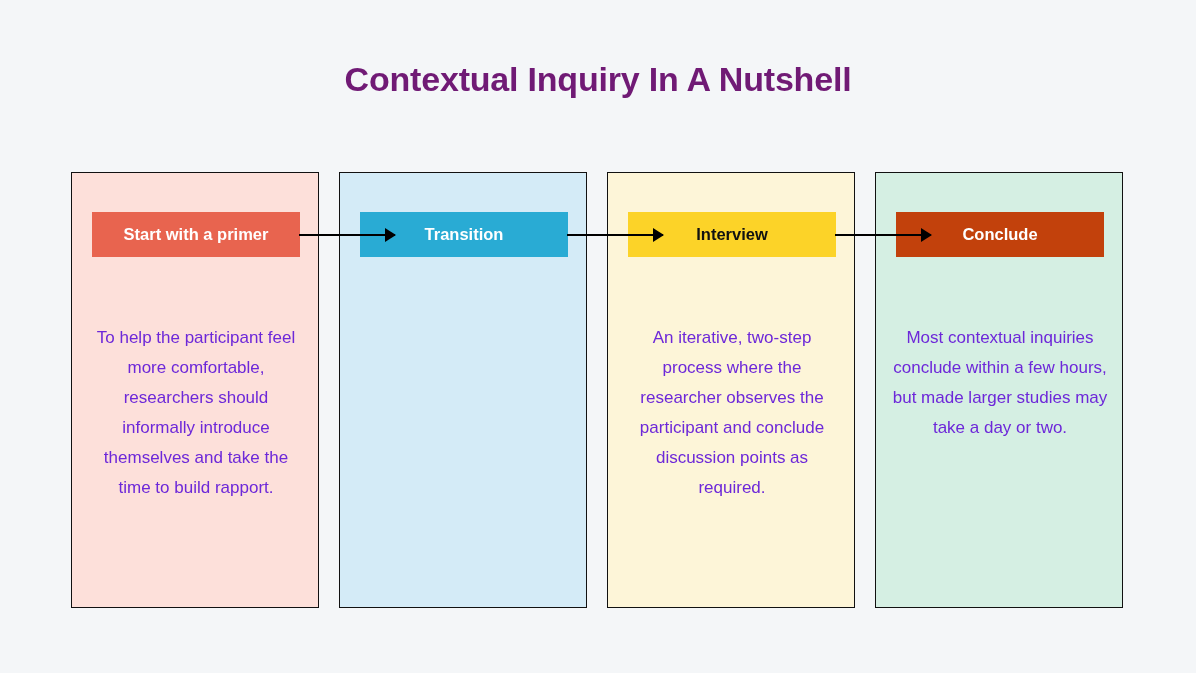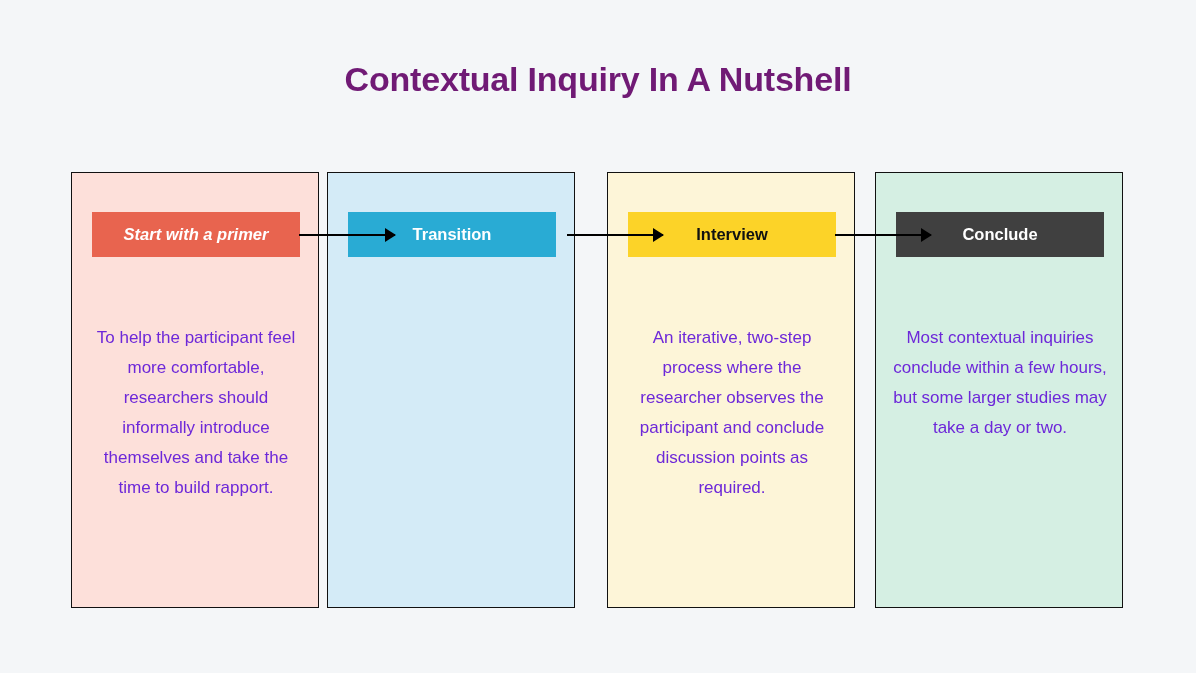--- a/index.html
+++ b/index.html
@@ -37,21 +37,21 @@
 
   .column {
     position: absolute;
     top: 0;
     width: 248px;
     height: 436px;
     border: 1px solid #111111;
     box-sizing: border-box;
   }
   .col-0 { left: 0px; }
-  .col-1 { left: 256px; }
+  .col-1 { left: 268px; }
   .col-2 { left: 536px; }
   .col-3 { left: 804px; }
 
   .col-header {
     position: absolute;
     left: 20px;
     top: 39px;
     width: 208px;
     height: 45px;
     display: flex;
@@ -95,36 +95,36 @@
   }
 </style>
 </head>
 <body style="background: rgb(244, 246, 248);">
 
 <div class="page-title" style="color: #701a75;">Contextual Inquiry In A Nutshell</div>
 
 <div class="flow">
 
   <div class="column col-0" style="background: rgb(253, 224, 218); border-color: rgb(17, 17, 17);">
-    <div class="col-header" style="background: rgb(232, 100, 79); color: rgb(255, 255, 255); font-style: italic;">Start with a primer</div>
+    <div class="col-header" style="background: rgb(232, 100, 79); color: rgb(255, 255, 255);">Start with a primer</div>
     <div class="col-body">To help the participant feel more comfortable, researchers should informally introduce themselves and take the time to build rapport.</div>
   </div>
 
   <div class="column col-1" style="background: rgb(212, 235, 247); border-color: rgb(17, 17, 17);">
     <div class="col-header" style="background: rgb(41, 171, 212); color: rgb(255, 255, 255);">Transition</div>
   </div>
 
   <div class="column col-2" style="background: rgb(253, 245, 216); border-color: rgb(17, 17, 17);">
     <div class="col-header" style="background: rgb(252, 211, 40); color: rgb(17, 17, 17);">Interview</div>
     <div class="col-body">An iterative, two-step process where the researcher observes the participant and conclude discussion points as required.</div>
   </div>
 
   <div class="column col-3" style="background: rgb(213, 239, 227); border-color: rgb(17, 17, 17);">
-    <div class="col-header" style="background: #404040; color: rgb(255, 255, 255);">Conclude</div>
-    <div class="col-body">Most contextual inquiries conclude within a few hours, but some larger studies may take a day or two.</div>
+    <div class="col-header" style="background: #c2410c; color: rgb(255, 255, 255);">Conclude</div>
+    <div class="col-body">Most contextual inquiries conclude within a few hours, but made larger studies may take a day or two.</div>
   </div>
 
   <div class="connector c-0" style="background: rgb(0, 0, 0);">
     <span class="head" style="border-left-color: rgb(0, 0, 0);"></span>
   </div>
   <div class="connector c-1" style="background: rgb(0, 0, 0);">
     <span class="head" style="border-left-color: rgb(0, 0, 0);"></span>
   </div>
   <div class="connector c-2" style="background: rgb(0, 0, 0);">
     <span class="head" style="border-left-color: rgb(0, 0, 0);"></span>

